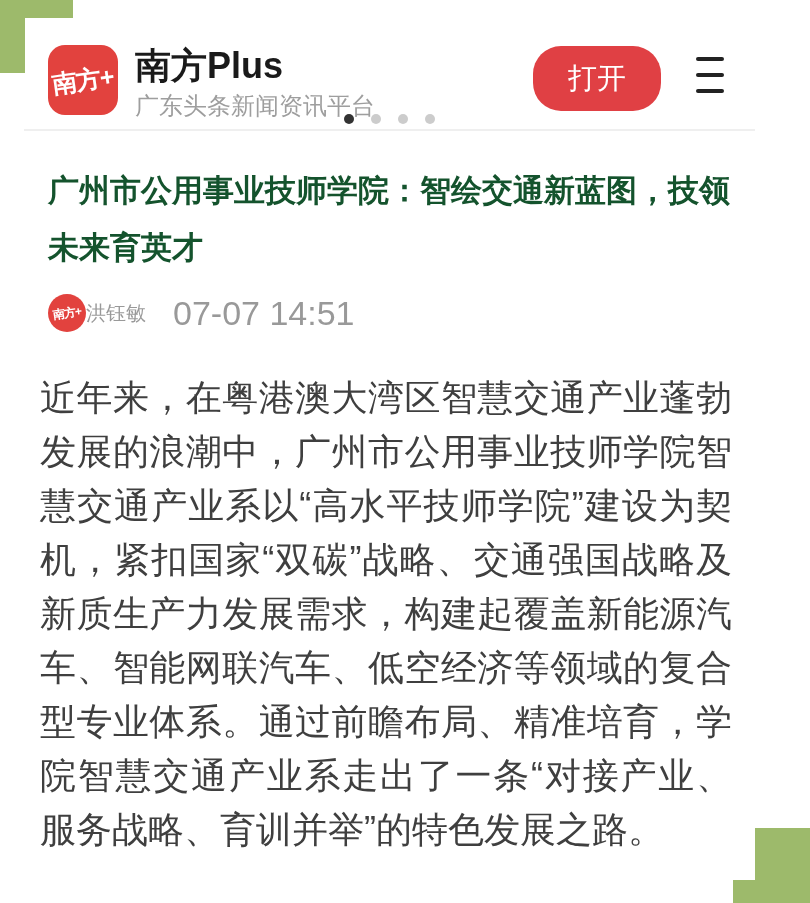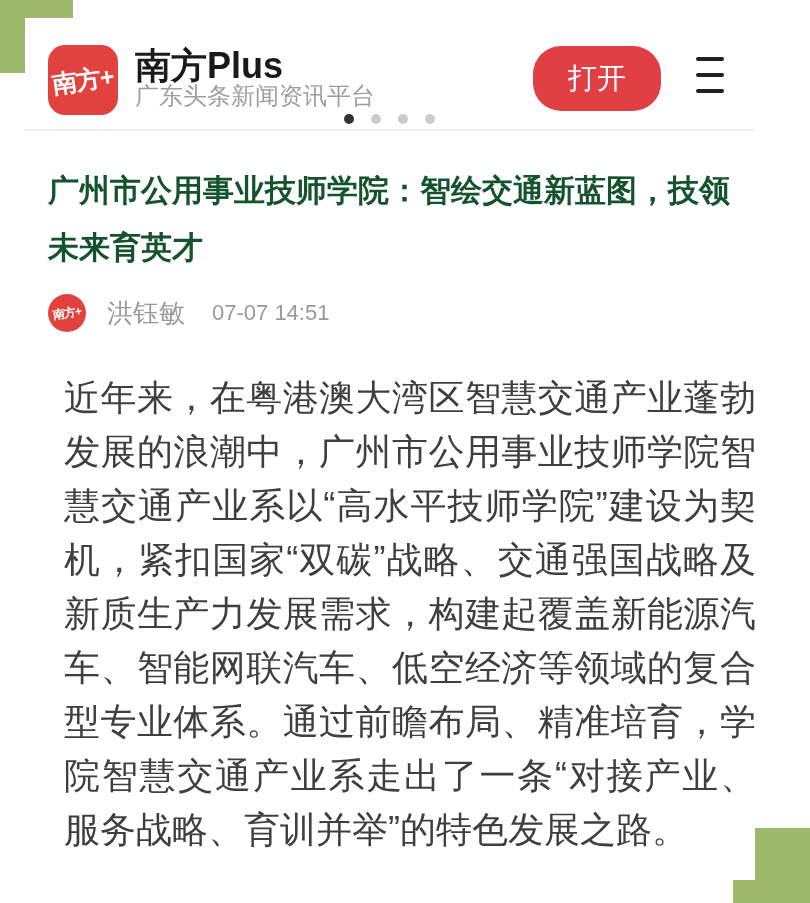--- a/index.html
+++ b/index.html
@@ -27,21 +27,21 @@
     display: flex; align-items: center; justify-content: center;
     color: #ffffff; font-weight: 700; font-size: 25px;
     transform-origin: center;
   }
   .app-icon span { display: inline-block; transform: rotate(-8deg); letter-spacing: -1px; }
   .app-name {
     position: absolute; left: 135px; top: 42px;
     font-size: 36px; font-weight: 700; color: #1a1a1a;
   }
   .app-subtitle {
-    position: absolute; left: 135px; top: 80px;
+    position: absolute; left: 135px; top: 90px;
     font-size: 24px; color: #9e9e9e;
   }
   .open-btn {
     position: absolute; left: 533px; top: 46px;
     width: 128px; height: 65px; border-radius: 28px;
     background: #e04044; border: none;
     color: #ffffff; font-size: 29px; font-family: inherit;
     display: flex; align-items: center; justify-content: center;
     cursor: pointer;
   }
@@ -75,25 +75,25 @@
     display: flex; align-items: center;
   }
   .author-avatar {
     width: 38px; height: 38px; border-radius: 50%;
     background: #e2423e; color: #ffffff;
     font-size: 12px; font-weight: 700;
     display: flex; align-items: center; justify-content: center;
     overflow: hidden;
   }
   .author-avatar span { display: inline-block; transform: rotate(-8deg); letter-spacing: -1px; }
-  .author-name { margin-left: 21px; font-size: 26px; color: #999999; }
-  .publish-time { margin-left: 27px; font-size: 22px; color: #999999; }
+  .author-name { font-size: 20px; color: #999999; }
+  .publish-time { margin-left: 27px; font-size: 34px; color: #999999; }
 
   .article-body {
-    position: absolute; left: 64px; top: 371px; width: 692px;
+    position: absolute; left: 40px; top: 371px; width: 692px;
     font-size: 36px; line-height: 54px; color: #3f3f3f;
     text-align: justify;
   }
 </style>
 </head>
 <body>
 
 <div id="page">
 
   <div class="green g-tl-a"></div>

